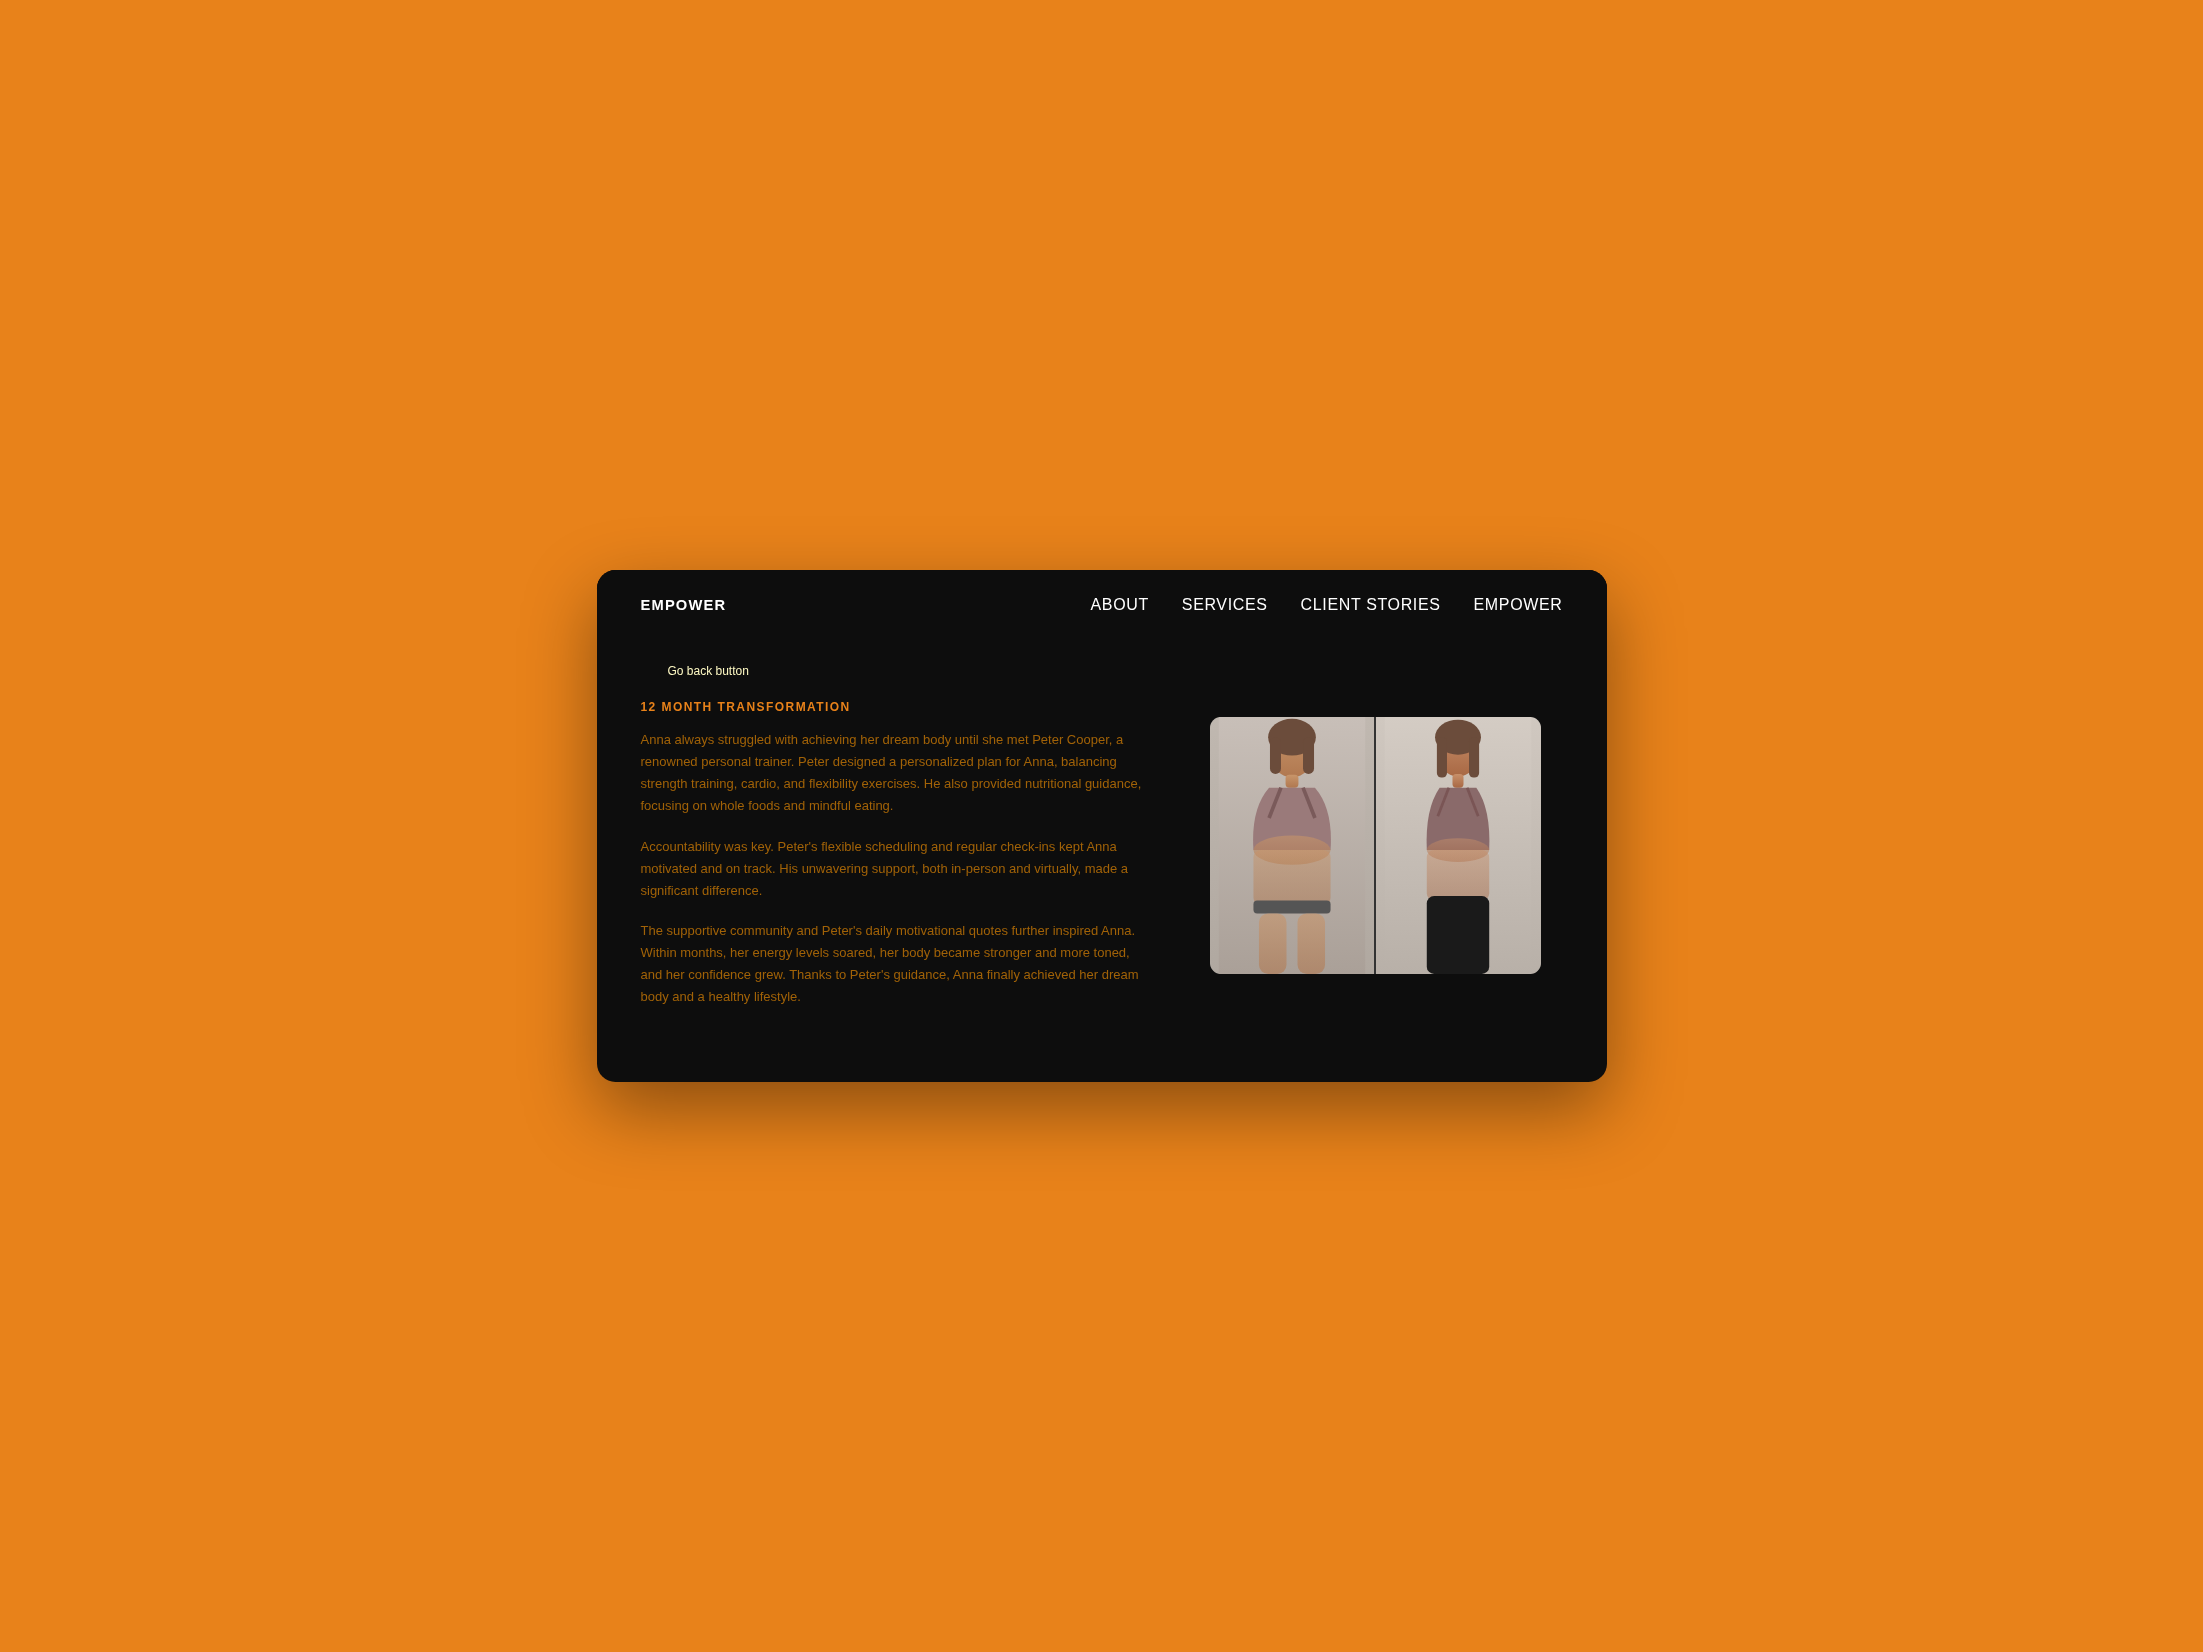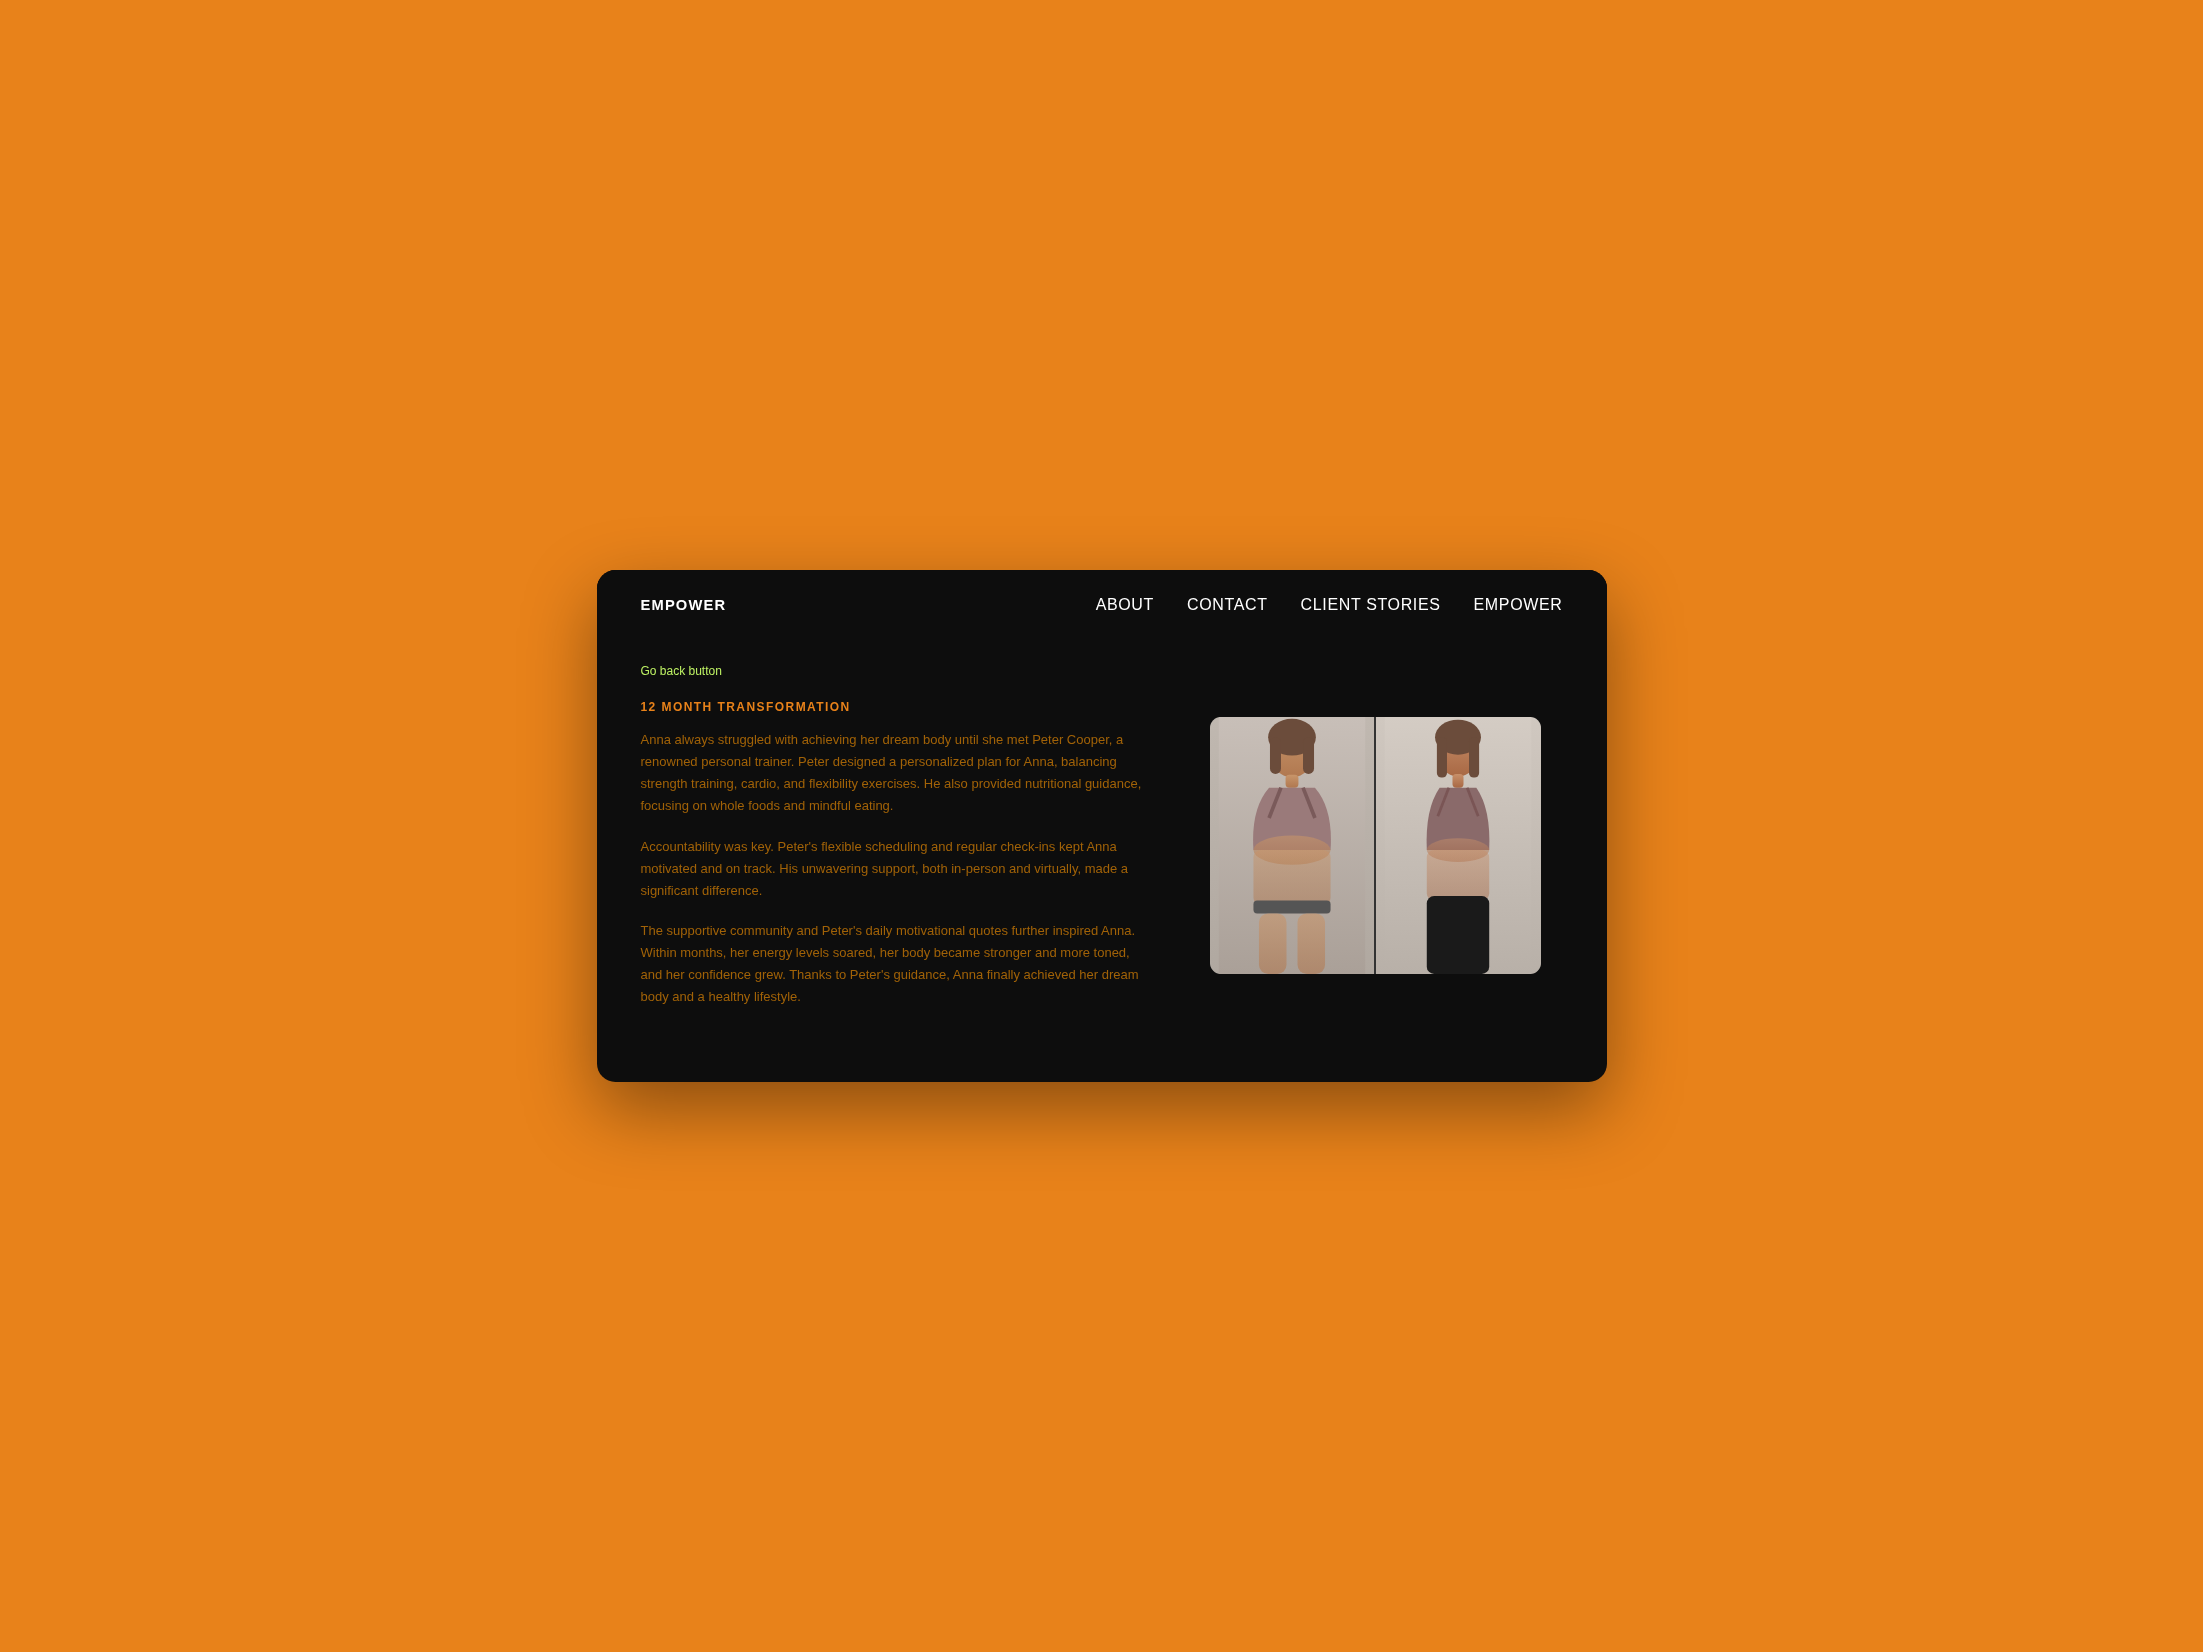--- a/index.html
+++ b/index.html
@@ -64,26 +64,27 @@
       gap: 55px;
       align-items: flex-start;
     }
 
     .left-col {
       flex: 1;
       max-width: 514px;
     }
 
     .back-button {
-      color: #bef264;
+      color: #fef9c3;
       font-size: 12px;
       font-weight: 500;
       margin-bottom: 22px;
       cursor: pointer;
       display: inline-block;
+      margin-left: 27px;
     }
 
     .tag {
       color: #E8821A;
       font-size: 12px;
       font-weight: 700;
       letter-spacing: 0.12em;
       margin-bottom: 14.7px;
       display: block;
     }
@@ -153,21 +154,21 @@
 
 <div class="browser-window">
 
   <nav class="navbar">
     <span class="nav-logo">EMPOWER</span>
     <ul class="nav-links">
       <li>
         <a href="#">ABOUT</a>
       </li>
       <li>
-        <a href="#">CONTACT</a>
+        <a href="#">SERVICES</a>
       </li>
       <li>
         <a href="#">CLIENT STORIES</a>
       </li>
       <li>
         <a href="#">EMPOWER</a>
       </li>
     </ul>
   </nav>
 

